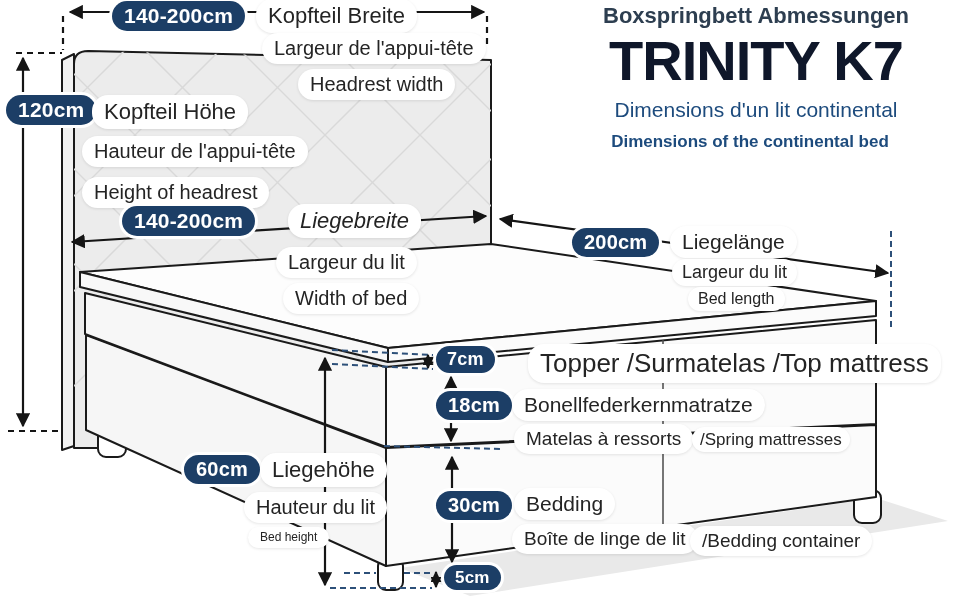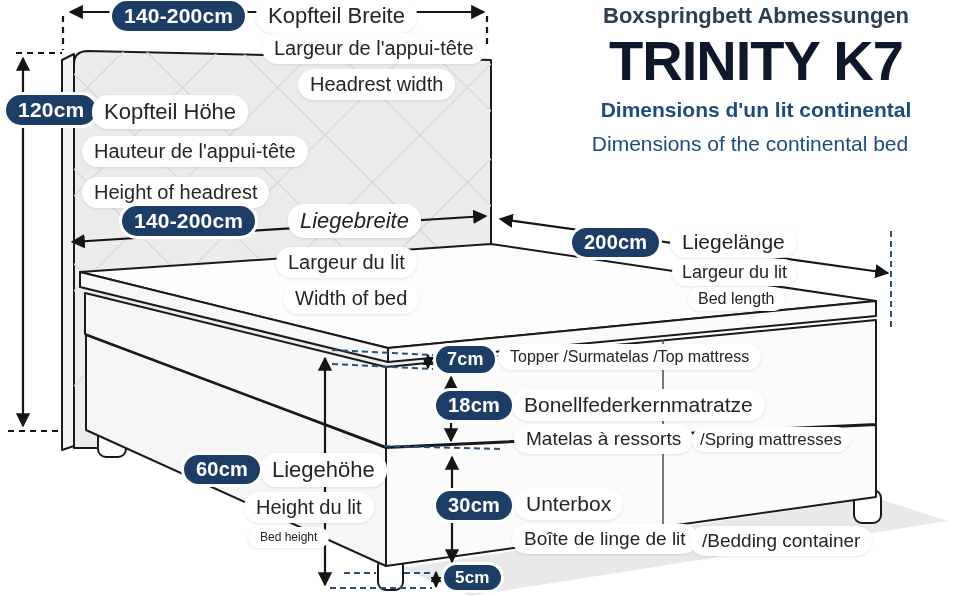--- a/index.html
+++ b/index.html
@@ -108,22 +108,22 @@
       <line x1="325" y1="358" x2="325" y2="585" marker-start="url(#ah)" marker-end="url(#ah)"></line>
       <line x1="428" y1="355" x2="428" y2="368" marker-start="url(#ahs)" marker-end="url(#ahs)"></line>
       <line x1="451" y1="377" x2="451" y2="441" marker-start="url(#ah)" marker-end="url(#ah)"></line>
       <line x1="452" y1="457" x2="452" y2="562" marker-start="url(#ah)" marker-end="url(#ah)"></line>
       <line x1="436" y1="572" x2="436" y2="587" marker-start="url(#ahs)" marker-end="url(#ahs)"></line>
     </g>
   </svg>
 
   <div class="ov ttl" style="left:560px;top:2px;width:392px;font-size:22px;font-weight:600;color:#2d3e50;">Boxspringbett Abmessungen</div>
   <div class="ov ttl" style="left:560px;top:26px;width:392px;font-size:56px;font-weight:800;color:#0f172a;letter-spacing:-1px;">TRINITY K7</div>
-  <div class="ov ttl" style="left:560px;top:97px;width:392px;font-size:21px;font-weight:700;color:#1d4b7d;">Dimensions d'un lit continental</div>
-  <div class="ov ttl" style="left:548px;top:131px;width:404px;font-size:21px;font-weight:400;color:#1d4b7d;">Dimensions of the continental bed</div>
+  <div class="ov ttl" style="left:560px;top:97px;width:392px;font-size:21px;font-weight:400;color:#1d4b7d;">Dimensions d'un lit continental</div>
+  <div class="ov ttl" style="left:548px;top:131px;width:404px;font-size:17px;font-weight:700;color:#1d4b7d;">Dimensions of the continental bed</div>
 
   <div class="ov badge" style="left:112px;top:1px;font-size:21px;">140-200cm</div>
   <div class="ov pill" style="left:256px;top:-1px;font-size:22px;">Kopfteil Breite</div>
   <div class="ov pill" style="left:262px;top:33px;font-size:20px;">Largeur de l'appui-tête</div>
   <div class="ov pill" style="left:298px;top:69px;font-size:20px;">Headrest width</div>
 
   <div class="ov badge" style="left:6px;top:95px;font-size:21px;">120cm</div>
   <div class="ov pill" style="left:92px;top:95px;font-size:22px;">Kopfteil Höhe</div>
   <div class="ov pill" style="left:82px;top:136px;font-size:20px;">Hauteur de l'appui-tête</div>
   <div class="ov pill" style="left:82px;top:177px;font-size:20px;">Height of headrest</div>
@@ -132,32 +132,32 @@
   <div class="ov pill" style="left:288px;top:204px;font-size:22px;font-style:italic;">Liegebreite</div>
   <div class="ov pill" style="left:276px;top:247px;font-size:20px;">Largeur du lit</div>
   <div class="ov pill" style="left:283px;top:283px;font-size:20px;">Width of bed</div>
 
   <div class="ov badge" style="left:572px;top:228px;font-size:20px;">200cm</div>
   <div class="ov pill" style="left:670px;top:226px;font-size:21px;">Liegelänge</div>
   <div class="ov pill" style="left:672px;top:259px;font-size:18px;padding:2px 10px;">Largeur du lit</div>
   <div class="ov pill" style="left:688px;top:287px;font-size:16px;padding:2px 10px;">Bed length</div>
 
   <div class="ov badge" style="left:436px;top:346px;font-size:18px;padding:2px 11px;">7cm</div>
-  <div class="ov pill" style="left:498px;top:344px;font-size:16px;text-align:center;">Topper /Surmatelas /Top mattress</div>
+  <div class="ov pill" style="left:528px;top:344px;font-size:26px;text-align:center;">Topper /Surmatelas /Top mattress</div>
 
   <div class="ov badge" style="left:436px;top:391px;font-size:20px;">18cm</div>
   <div class="ov pill" style="left:512px;top:389px;font-size:21px;">Bonellfederkernmatratze</div>
   <div class="ov pill" style="left:514px;top:424px;font-size:19px;">Matelas à ressorts</div>
   <div class="ov pill" style="left:692px;top:427px;font-size:17px;padding:2px 8px;">/Spring mattresses</div>
 
   <div class="ov badge" style="left:184px;top:455px;font-size:20px;">60cm</div>
   <div class="ov pill" style="left:260px;top:453px;font-size:22px;">Liegehöhe</div>
-  <div class="ov pill" style="left:244px;top:492px;font-size:20px;">Height du lit</div>
+  <div class="ov pill" style="left:244px;top:492px;font-size:20px;">Hauteur du lit</div>
   <div class="ov pill" style="left:248px;top:527px;font-size:12px;text-align:right;">Bed height</div>
 
   <div class="ov badge" style="left:436px;top:491px;font-size:20px;">30cm</div>
-  <div class="ov pill" style="left:514px;top:488px;font-size:21px;">Unterbox</div>
+  <div class="ov pill" style="left:514px;top:488px;font-size:21px;">Bedding</div>
   <div class="ov pill" style="left:512px;top:524px;font-size:19px;">Boîte de linge de lit</div>
   <div class="ov pill" style="left:690px;top:526px;font-size:19px;">/Bedding container</div>
 
   <div class="ov badge" style="left:444px;top:565px;font-size:17px;padding:2px 11px;">5cm</div>
 
 </div>
 
 </body></html>

